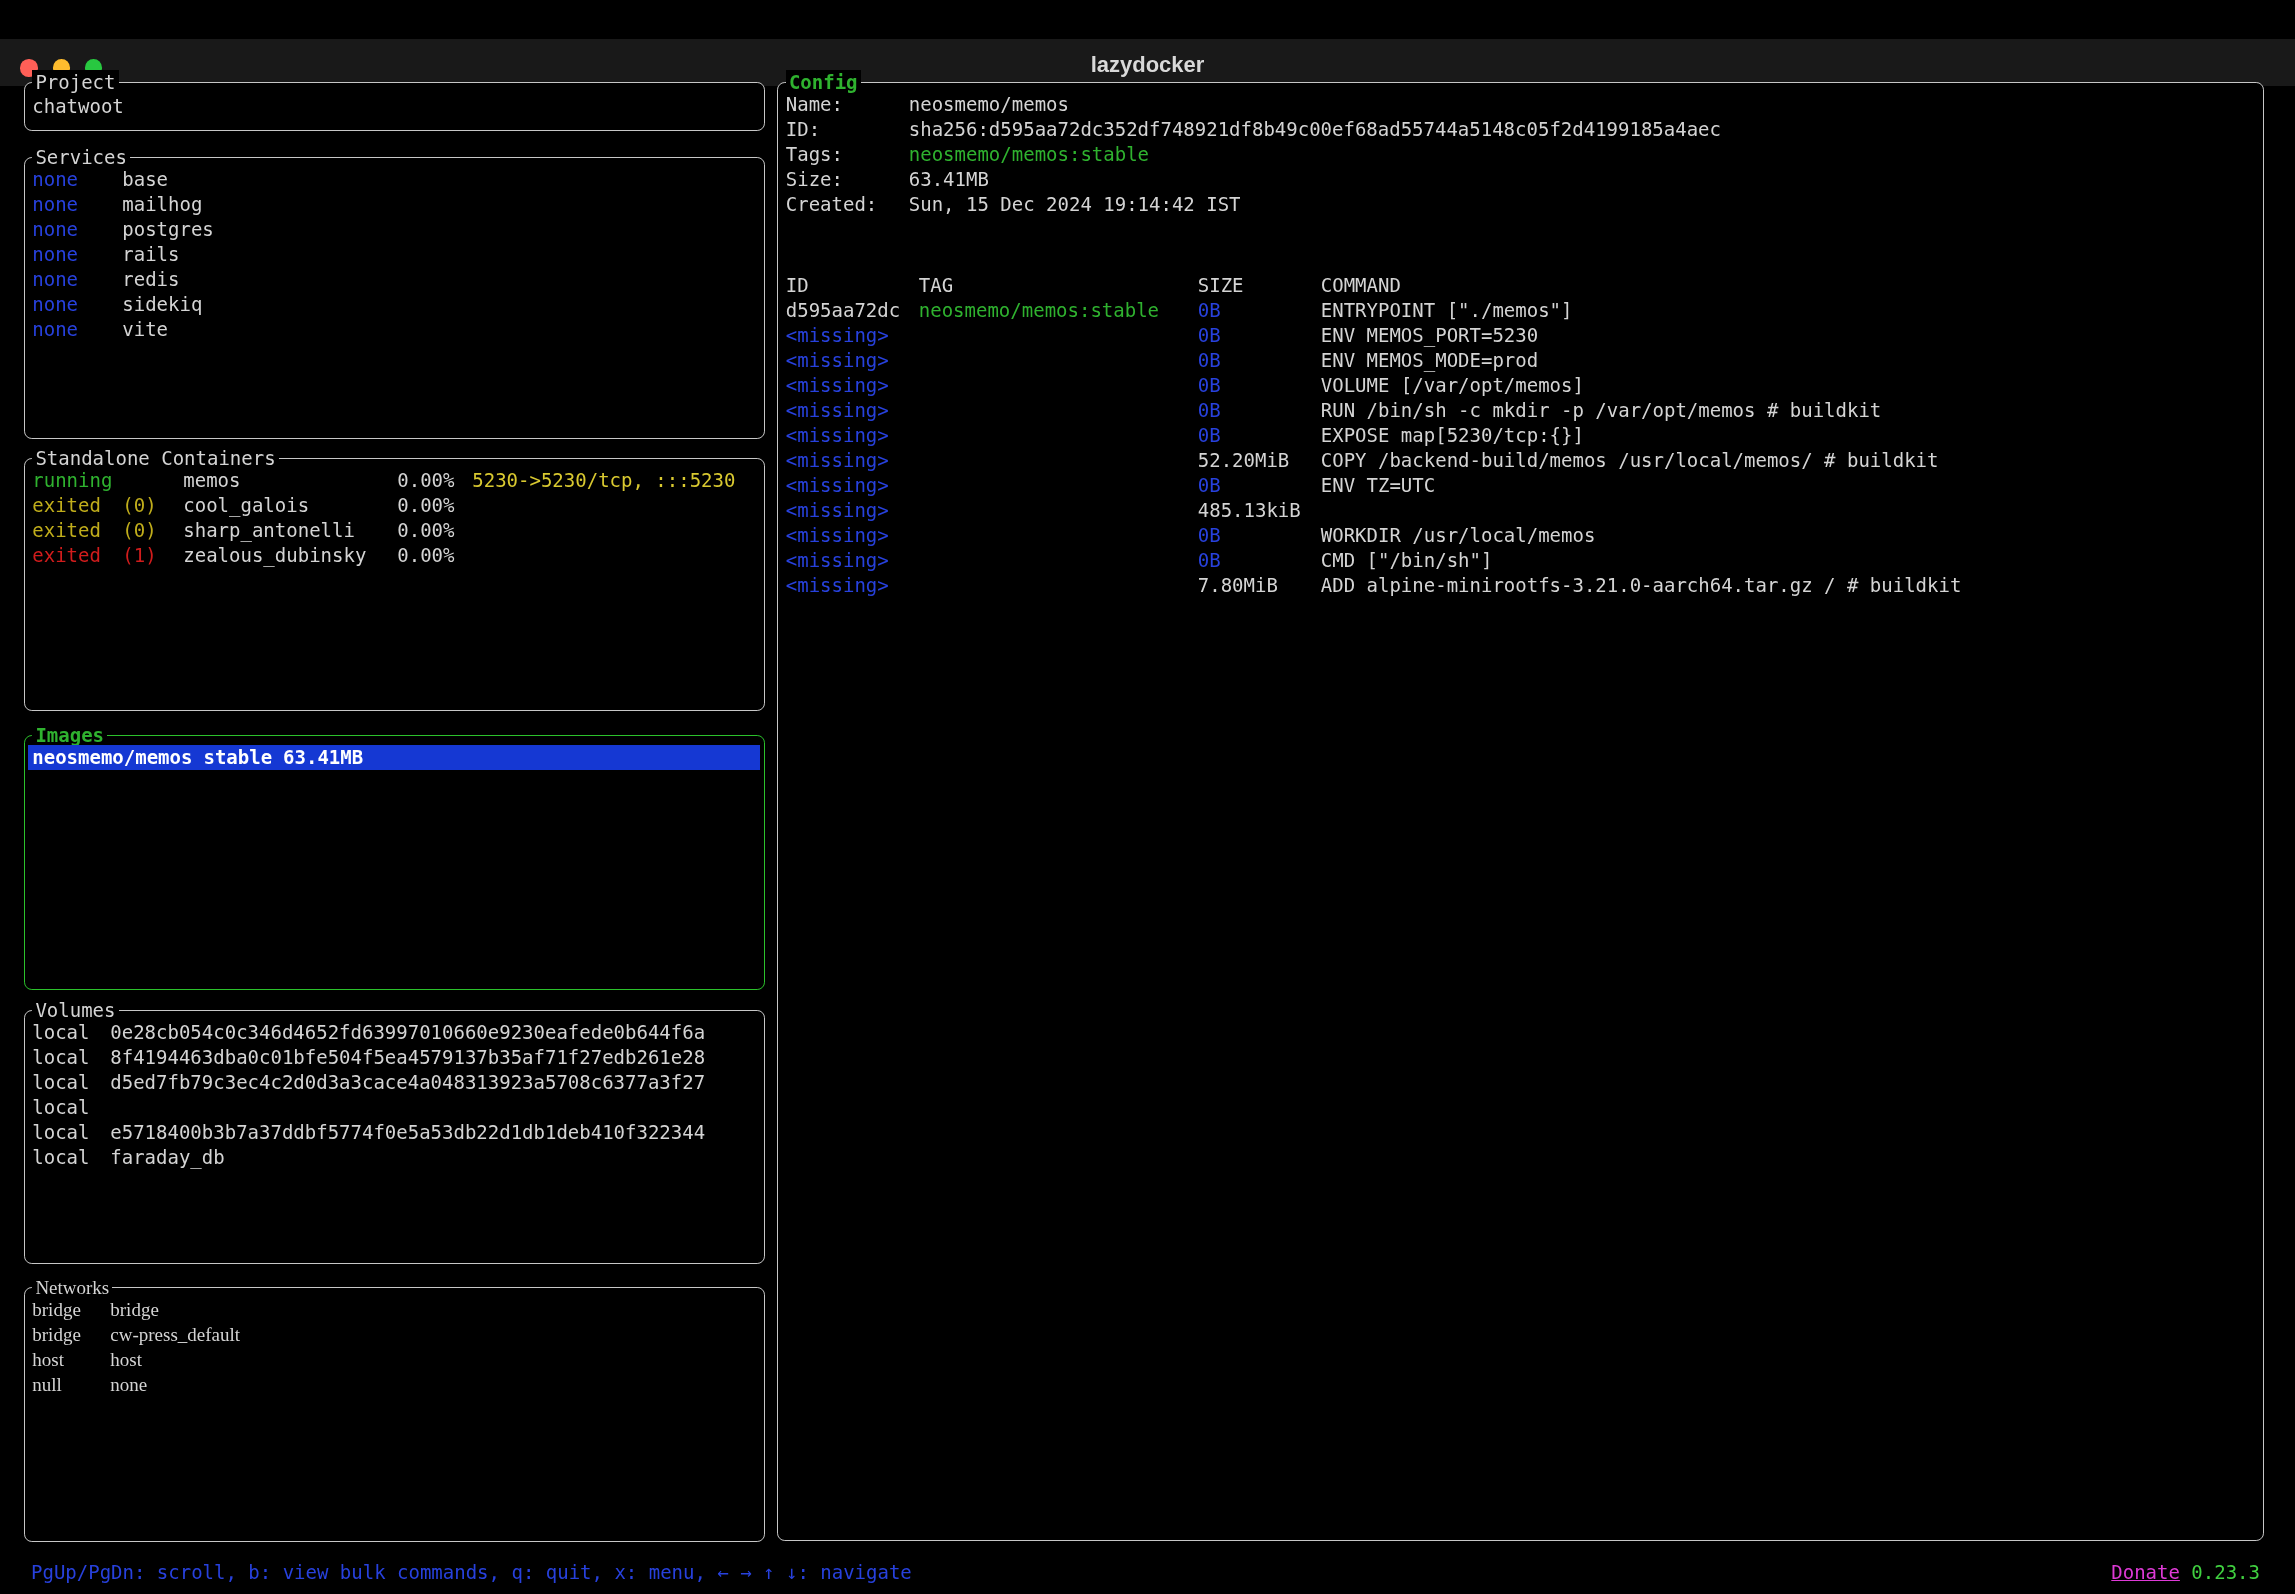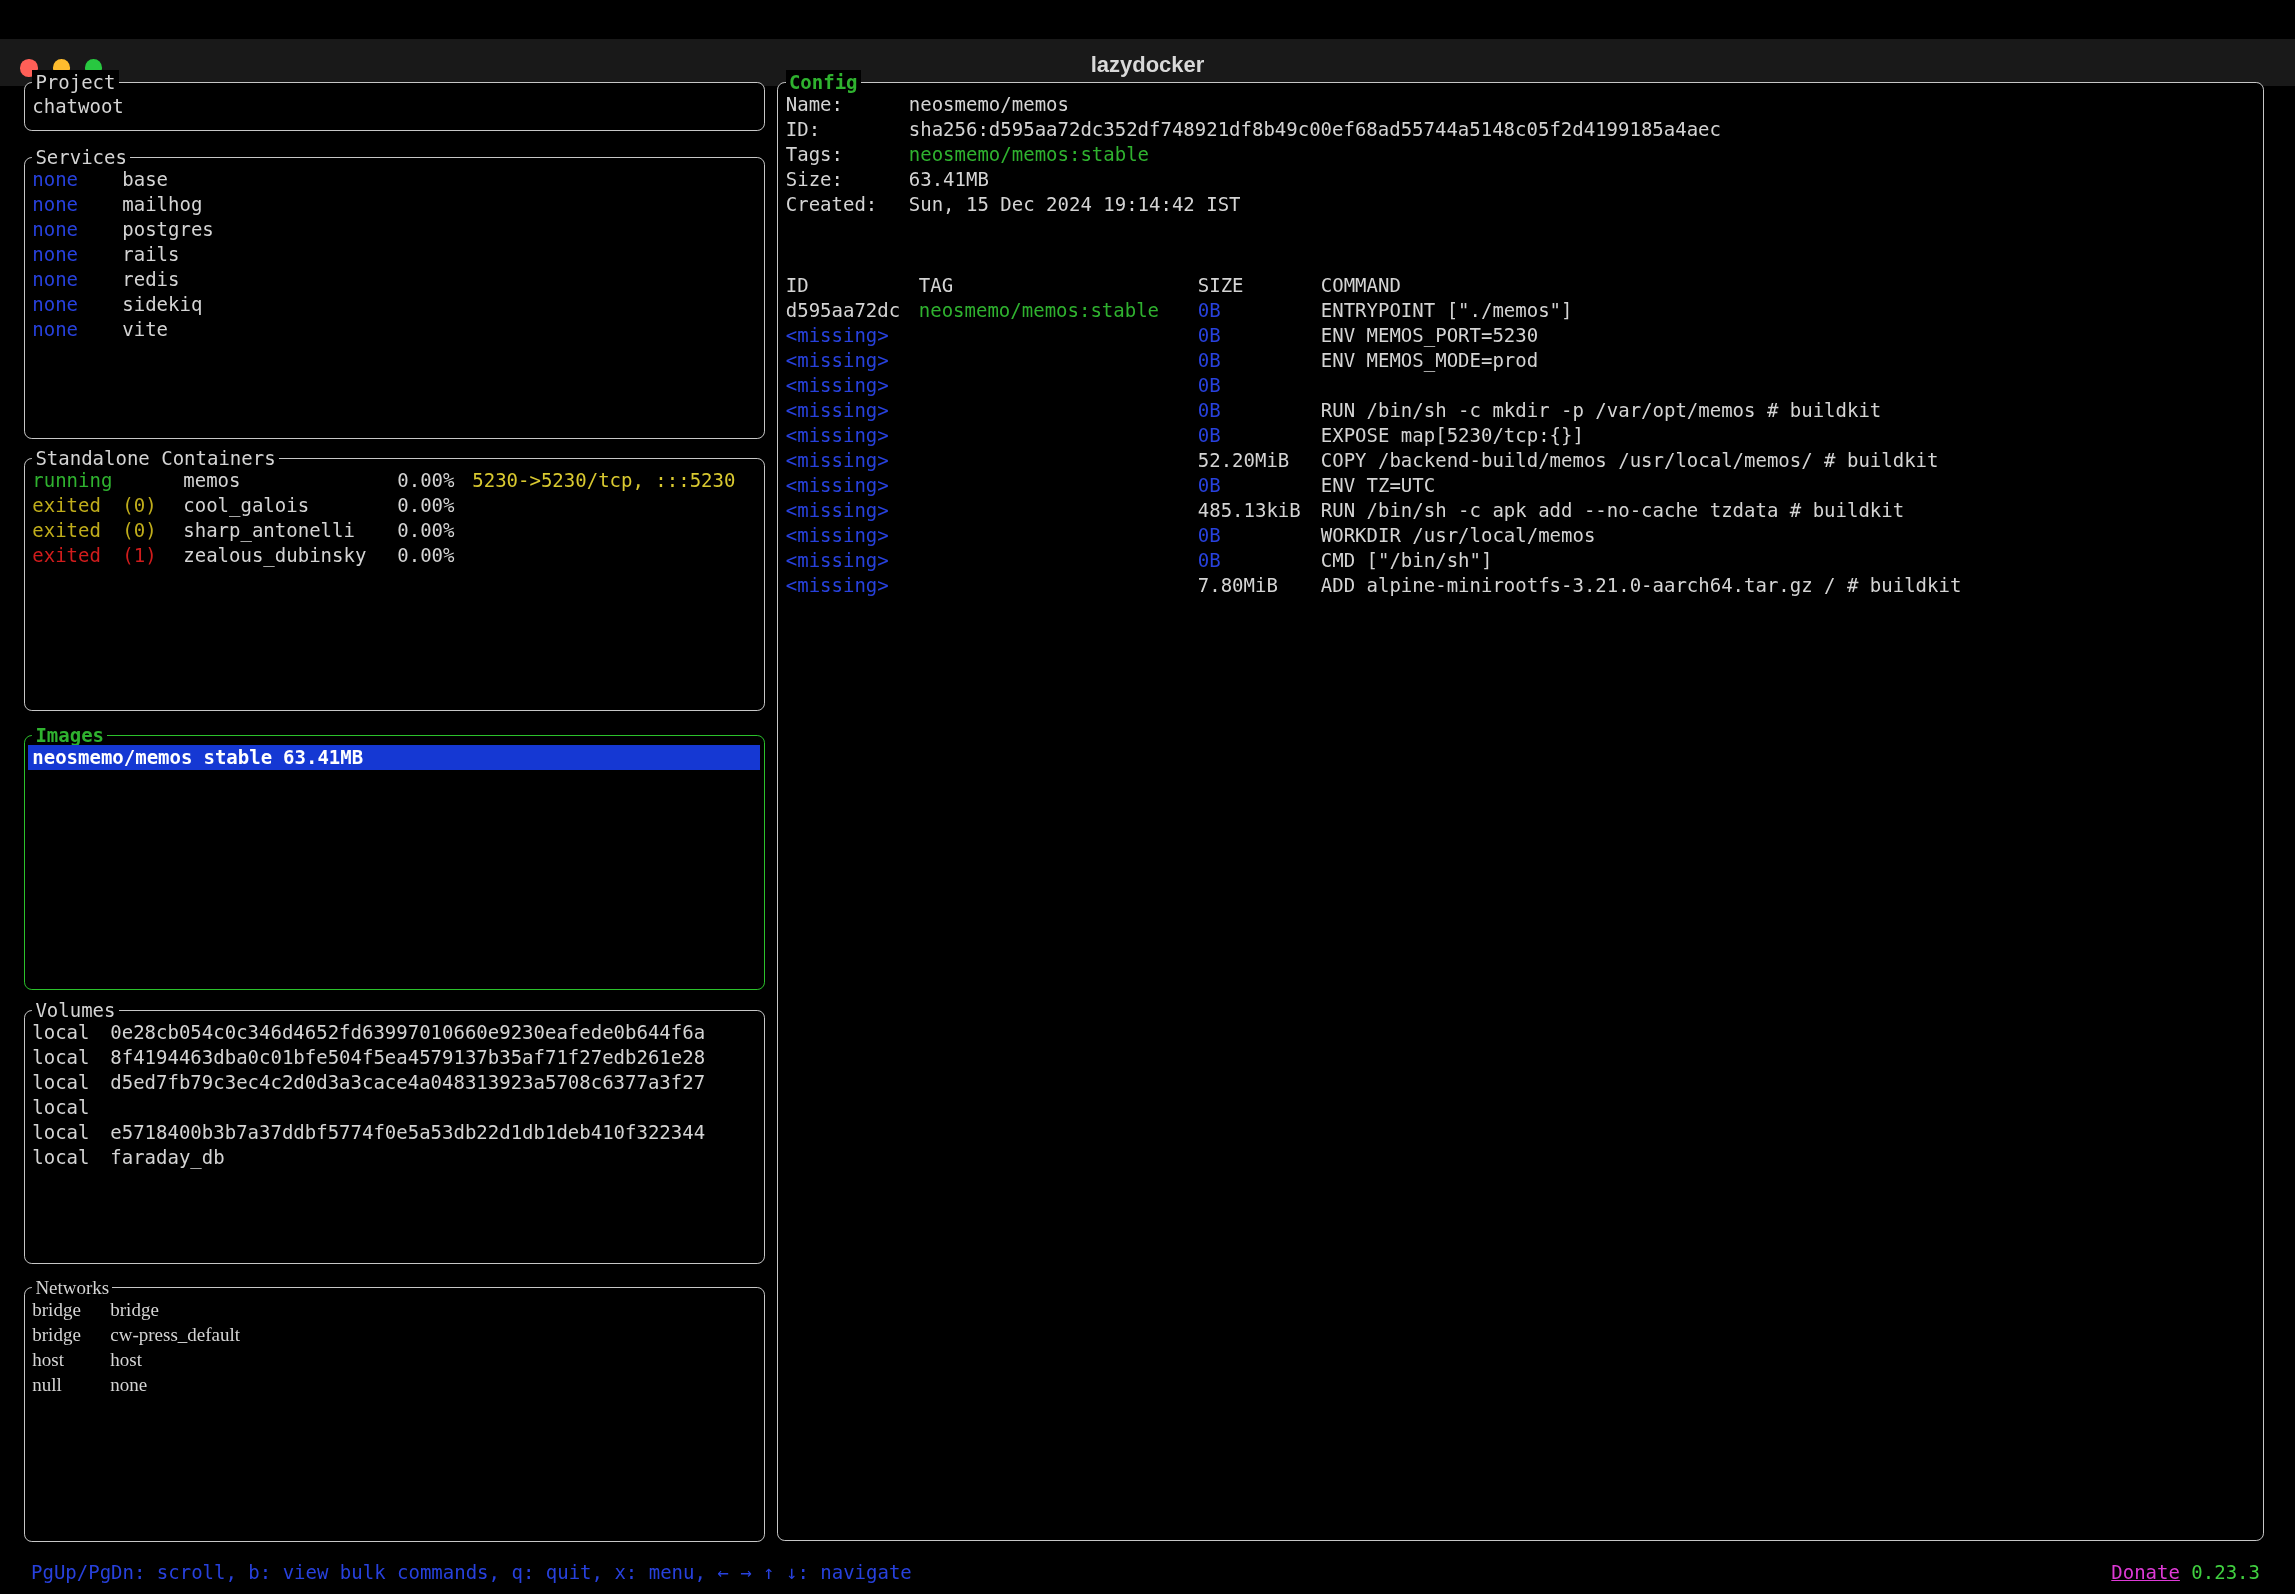--- a/index.html
+++ b/index.html
@@ -123,26 +123,26 @@
       <div class="row"><span class="cfg-key">ID:</span><span>sha256:d595aa72dc352df748921df8b49c00ef68ad55744a5148c05f2d4199185a4aec</span></div>
       <div class="row"><span class="cfg-key">Tags:</span><span class="t-green">neosmemo/memos:stable</span></div>
       <div class="row"><span class="cfg-key">Size:</span><span>63.41MB</span></div>
       <div class="row"><span class="cfg-key">Created:</span><span>Sun, 15 Dec 2024 19:14:42 IST</span></div>
 
       <div class="tbl">
         <div class="row"><span class="c-id">ID</span><span class="c-tag">TAG</span><span class="c-size">SIZE</span><span class="c-cmd">COMMAND</span></div>
         <div class="row"><span class="c-id">d595aa72dc</span><span class="c-tag t-green">neosmemo/memos:stable</span><span class="c-size t-blue">0B</span><span class="c-cmd">ENTRYPOINT ["./memos"]</span></div>
         <div class="row"><span class="c-id t-blue">&lt;missing&gt;</span><span class="c-tag"></span><span class="c-size t-blue">0B</span><span class="c-cmd">ENV MEMOS_PORT=5230</span></div>
         <div class="row"><span class="c-id t-blue">&lt;missing&gt;</span><span class="c-tag"></span><span class="c-size t-blue">0B</span><span class="c-cmd">ENV MEMOS_MODE=prod</span></div>
-        <div class="row"><span class="c-id t-blue">&lt;missing&gt;</span><span class="c-tag"></span><span class="c-size t-blue">0B</span></div>
+        <div class="row"><span class="c-id t-blue">&lt;missing&gt;</span><span class="c-tag"></span><span class="c-size t-blue">0B</span><span class="c-cmd">VOLUME [/var/opt/memos]</span></div>
         <div class="row"><span class="c-id t-blue">&lt;missing&gt;</span><span class="c-tag"></span><span class="c-size t-blue">0B</span><span class="c-cmd">RUN /bin/sh -c mkdir -p /var/opt/memos # buildkit</span></div>
         <div class="row"><span class="c-id t-blue">&lt;missing&gt;</span><span class="c-tag"></span><span class="c-size t-blue">0B</span><span class="c-cmd">EXPOSE map[5230/tcp:{}]</span></div>
         <div class="row"><span class="c-id t-blue">&lt;missing&gt;</span><span class="c-tag"></span><span class="c-size">52.20MiB</span><span class="c-cmd">COPY /backend-build/memos /usr/local/memos/ # buildkit</span></div>
         <div class="row"><span class="c-id t-blue">&lt;missing&gt;</span><span class="c-tag"></span><span class="c-size t-blue">0B</span><span class="c-cmd">ENV TZ=UTC</span></div>
-        <div class="row"><span class="c-id t-blue">&lt;missing&gt;</span><span class="c-tag"></span><span class="c-size">485.13kiB</span><span class="c-cmd">RUN /bin/sh -c apk add --no-cache tzdata # buildkit</span></div>
+        <div class="row"><span class="c-id t-blue">&lt;missing&gt;</span><span class="c-tag"></span><span class="c-size">485.13kiB</span></div>
         <div class="row"><span class="c-id t-blue">&lt;missing&gt;</span><span class="c-tag"></span><span class="c-size t-blue">0B</span><span class="c-cmd">WORKDIR /usr/local/memos</span></div>
         <div class="row"><span class="c-id t-blue">&lt;missing&gt;</span><span class="c-tag"></span><span class="c-size t-blue">0B</span><span class="c-cmd">CMD ["/bin/sh"]</span></div>
         <div class="row"><span class="c-id t-blue">&lt;missing&gt;</span><span class="c-tag"></span><span class="c-size">7.80MiB</span><span class="c-cmd">ADD alpine-minirootfs-3.21.0-aarch64.tar.gz / # buildkit</span></div>
       </div>
     </div>
   </div>
 
   <div class="statusbar">
     <span class="t-blue">PgUp/PgDn: scroll, b: view bulk commands, q: quit, x: menu, ← → ↑ ↓: navigate</span>
     <span><span class="t-magenta">Donate</span><span> </span><span class="t-greenbr">0.23.3</span></span>

